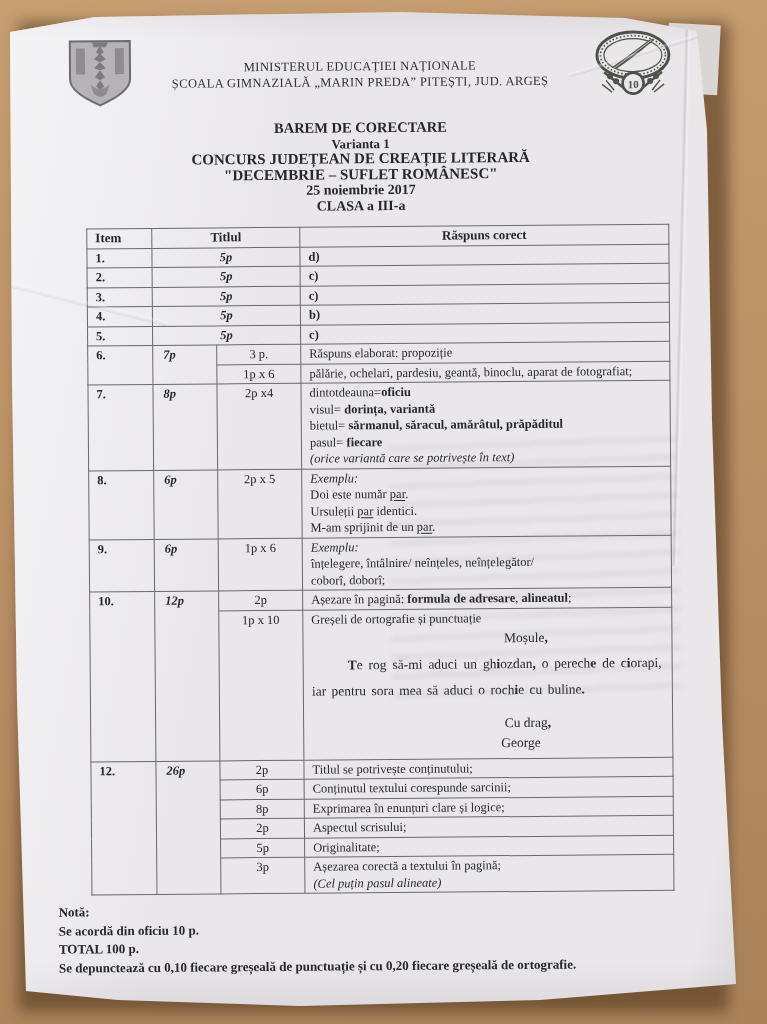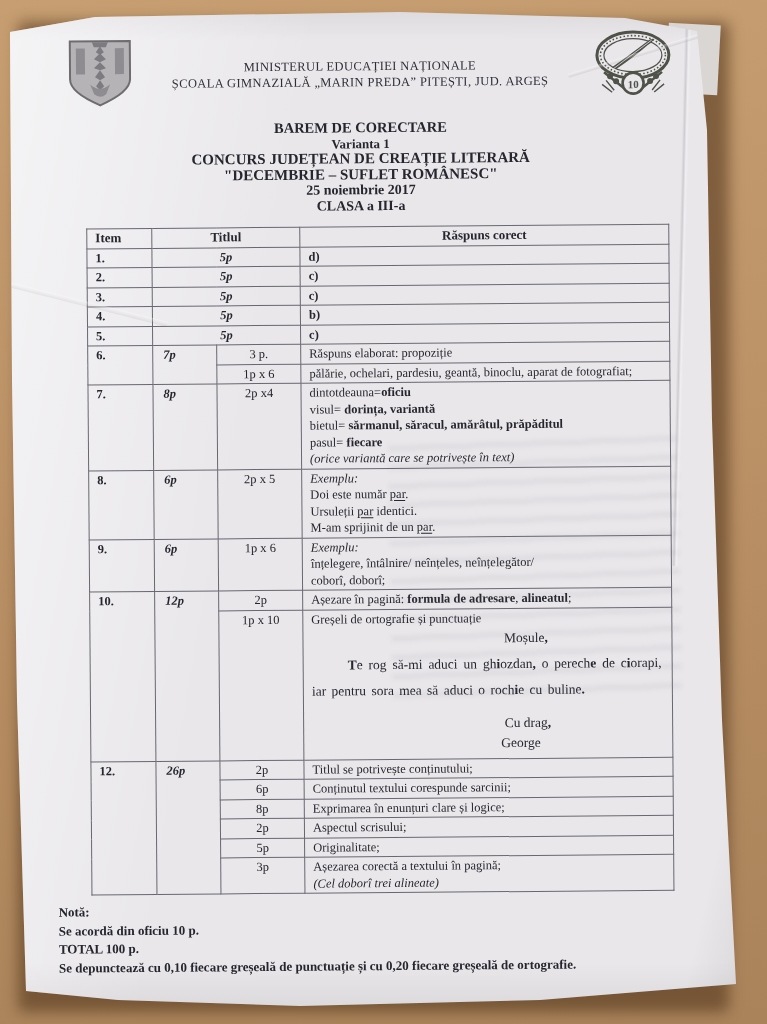--- a/index.html
+++ b/index.html
@@ -248,21 +248,21 @@
         <tr>
           <td class="sub">2p</td>
           <td class="ans">Aspectul scrisului;</td>
         </tr>
         <tr>
           <td class="sub">5p</td>
           <td class="ans">Originalitate;</td>
         </tr>
         <tr>
           <td class="sub">3p</td>
-          <td class="ans">Așezarea corectă a textului în pagină;<br><i>(Cel doborî trei alineate)</i></td>
+          <td class="ans">Așezarea corectă a textului în pagină;<br><i>(Cel puțin pasul alineate)</i></td>
         </tr>
       </tbody>
     </table>
 
     <div class="notes">
       <div>Notă:</div>
       <div>Se acordă din oficiu 10 p.</div>
       <div>TOTAL 100 p.</div>
       <div>Se depunctează cu 0,10 fiecare greșeală de punctuație și cu 0,20 fiecare greșeală de ortografie.</div>
     </div>

